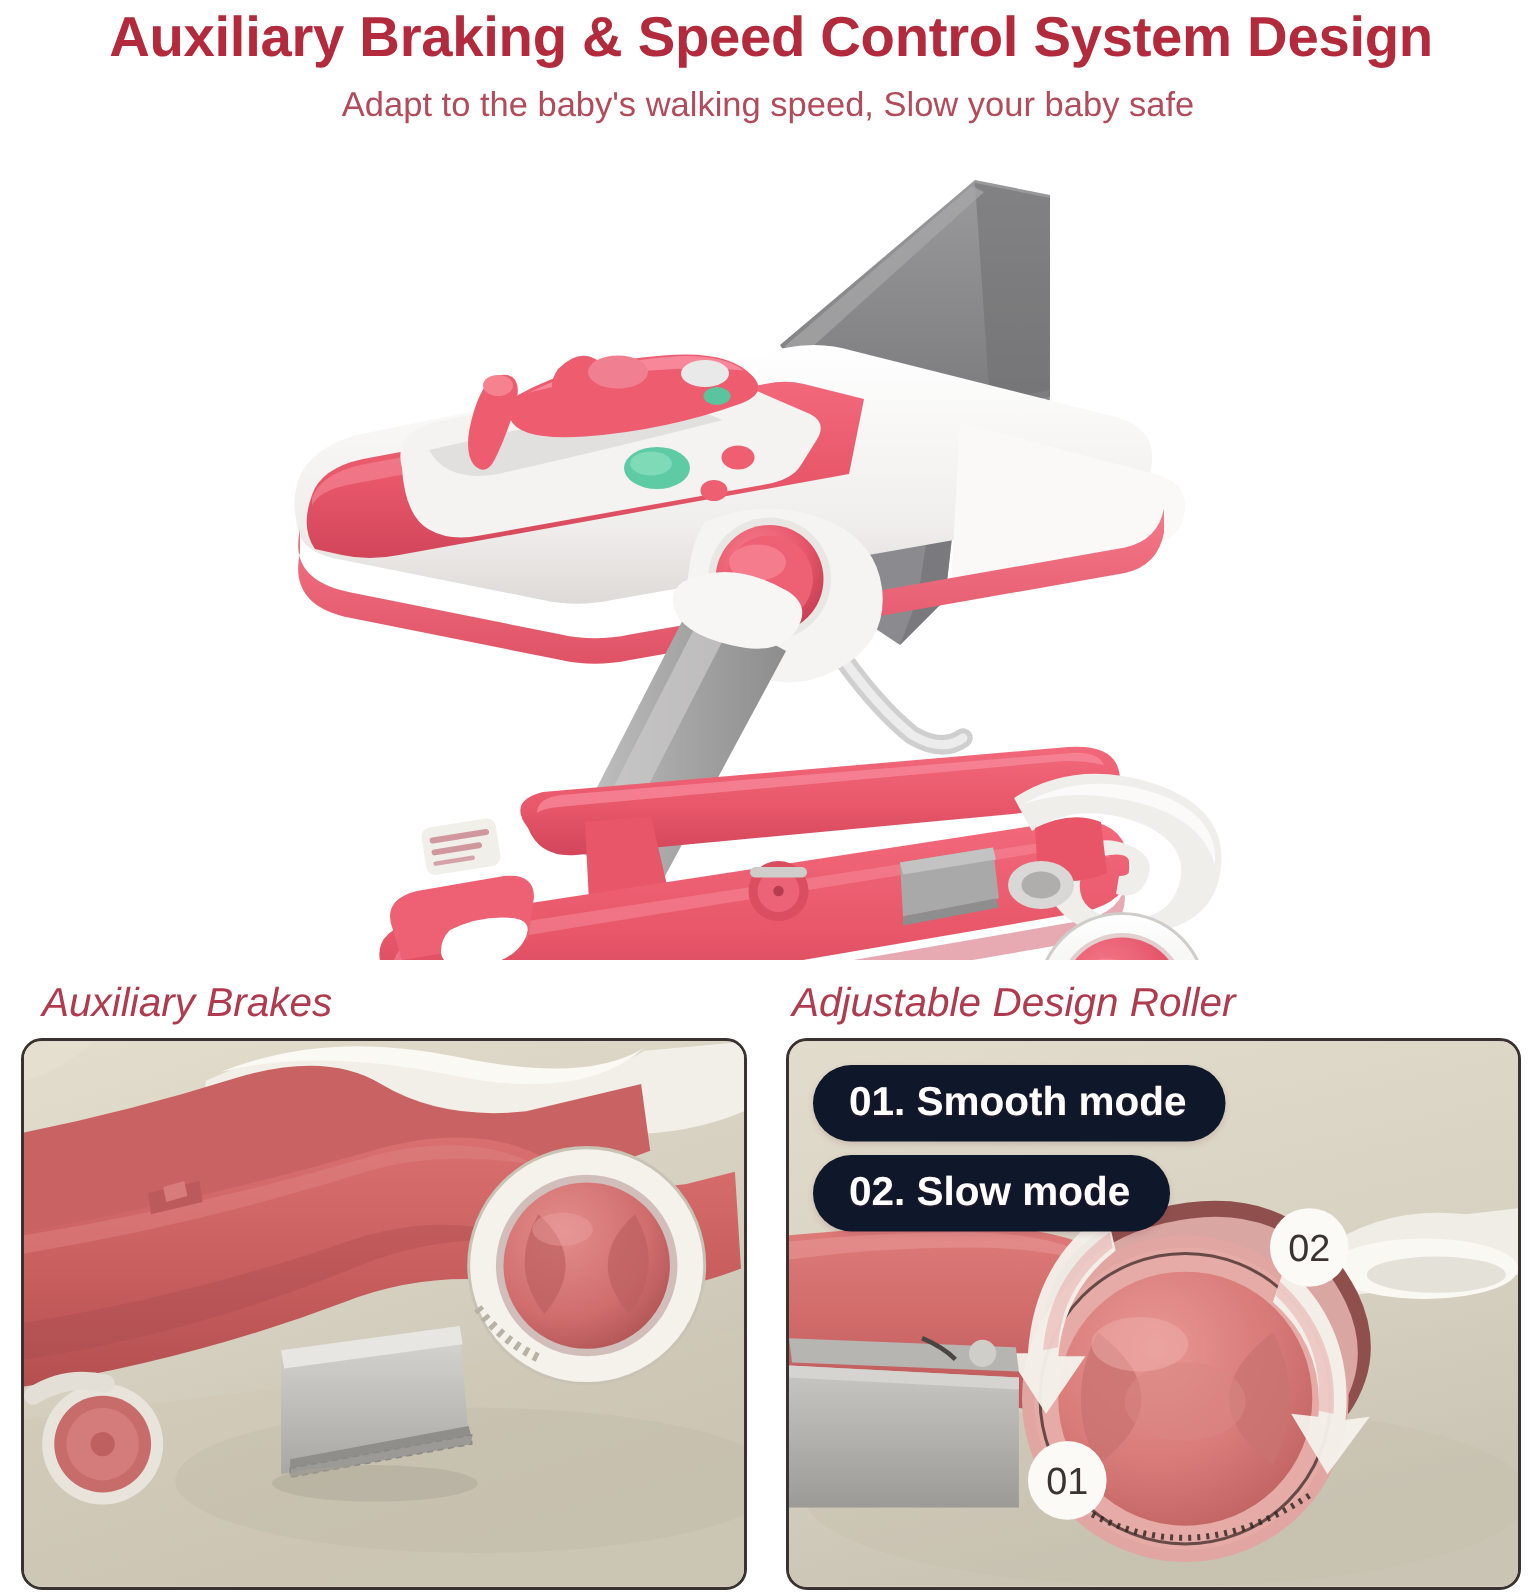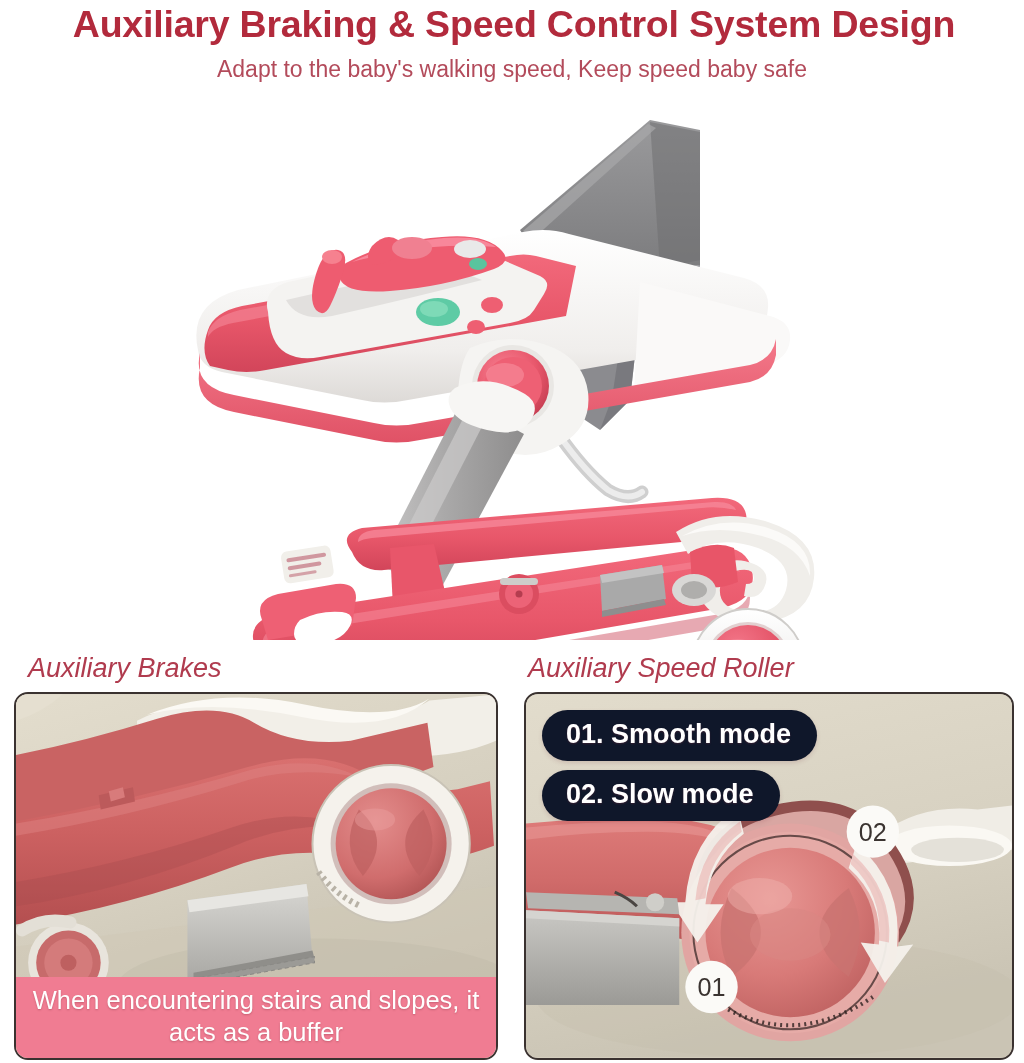--- a/index.html
+++ b/index.html
@@ -117,21 +117,21 @@
     position: absolute;
     left: 0; top: 0;
     width: 100%; height: 100%;
   }
 </style>
 </head>
 <body>
 
 <div class="header">
   <div class="main-title">Auxiliary Braking &amp; Speed Control System Design</div>
-  <div class="subtitle">Adapt to the baby's walking speed, Keep speed baby safe</div>
+  <div class="subtitle">Adapt to the baby's walking speed, Slow your baby safe</div>
 </div>
 
 <div class="hero">
   <svg width="1024" height="540" viewBox="0 0 1024 540">
     <defs>
       <linearGradient id="pinkBody" x1="0" y1="0" x2="0" y2="1">
         <stop offset="0%" stop-color="#F2697B"></stop>
         <stop offset="55%" stop-color="#E8576A"></stop>
         <stop offset="100%" stop-color="#D2455A"></stop>
       </linearGradient>
@@ -362,24 +362,23 @@
 
     <circle cx="52" cy="266" r="40" fill="#E8E4DC"></circle>
     <circle cx="52" cy="266" r="32" fill="#C76B6B"></circle>
     <circle cx="52" cy="266" r="24" fill="#D47B7B"></circle>
     <circle cx="52" cy="266" r="8" fill="#BE6060"></circle>
     <path d="M6 234 q 22 -14 48 -8" stroke="#E3DFD6" stroke-width="12" fill="none" stroke-linecap="round"></path>
 
     <path d="M0 0 l 46 0 q -20 18 -46 26 Z" fill="#E5DFD0"></path>
   </svg>
 
-  <div class="caption-bar">When encountering stairs and slopes, it acts as a buffer</div>
 </div>
 
-<div class="panel-head right">Auxiliary Speed Roller</div>
+<div class="panel-head right">Adjustable Design Roller</div>
 
 <div class="panel right">
   <svg class="panel-inner" width="482" height="360" viewBox="0 0 482 360">
     <defs>
       <linearGradient id="bgR" x1="0" y1="0" x2="0.3" y2="1">
         <stop offset="0%" stop-color="#E2DCCC"></stop>
         <stop offset="60%" stop-color="#D7D1C1"></stop>
         <stop offset="100%" stop-color="#CAC4B4"></stop>
       </linearGradient>
       <linearGradient id="railR" x1="0" y1="0" x2="0" y2="1">

